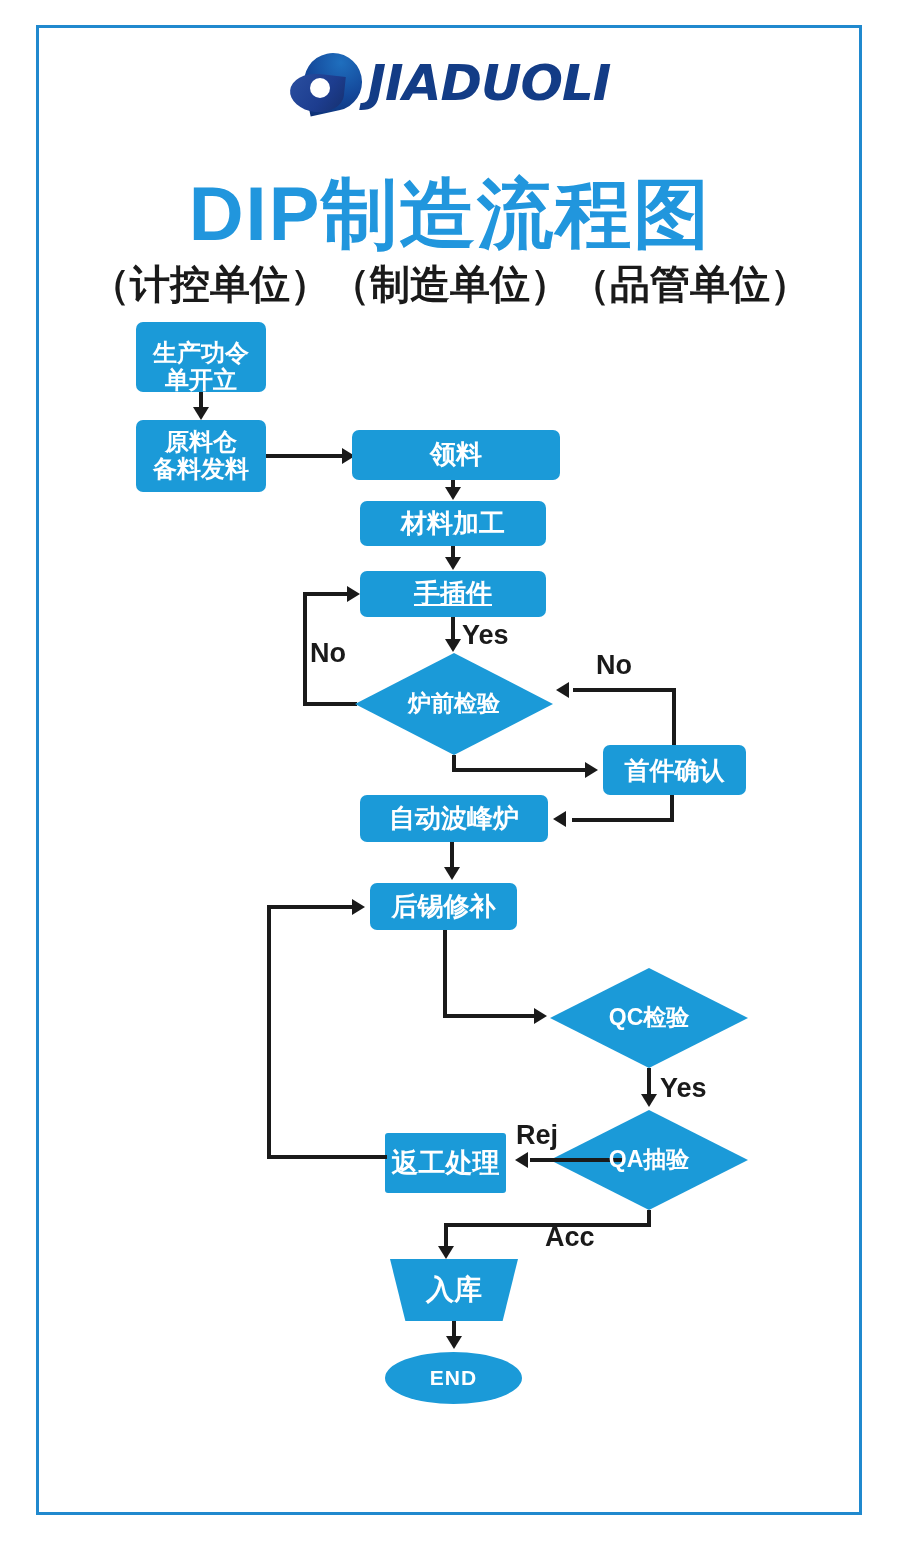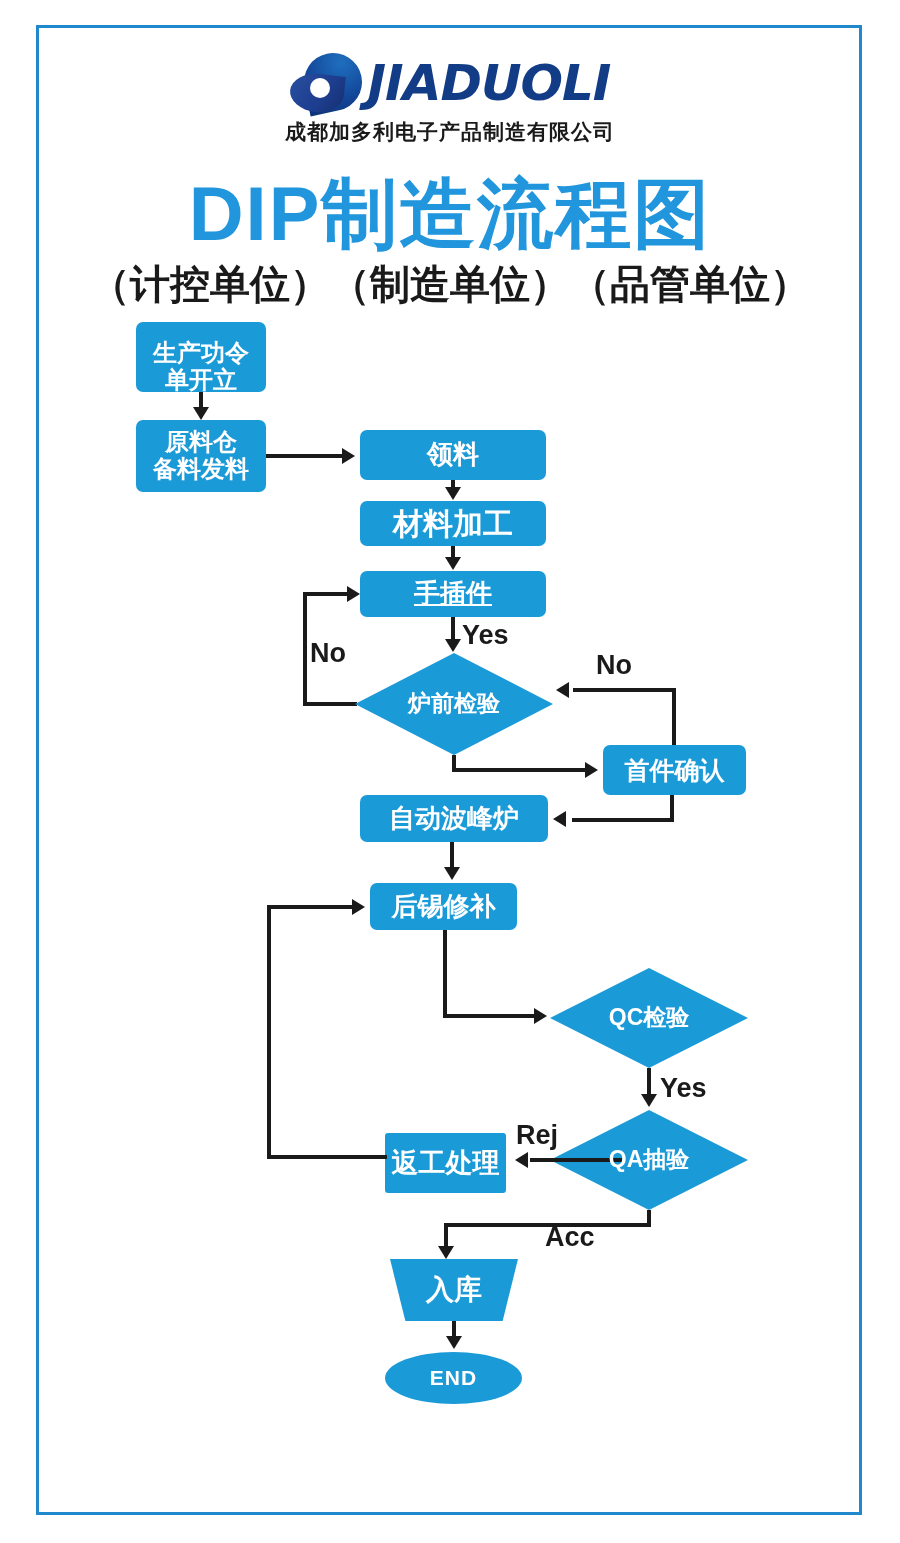--- a/index.html
+++ b/index.html
@@ -223,21 +223,20 @@
 
   <div id="logo-block">
     <div class="logo-row">
       <span class="logo-mark">
         <span class="disc"></span>
         <span class="swoosh"></span>
         <span class="notch"></span>
       </span>
       <span class="logo-word">JIADUOLI</span>
     </div>
-    <div class="logo-sub">成都加多利电子产品制造有限公司</div>
   </div>
 
   <div id="title-sub">（计控单位）（制造单位）（品管单位）</div>
   <div id="title-main">DIP制造流程图</div>
 
   <div id="flow">
 
     <div class="node rect" style="left:136px; top:322px; width:130px; height:70px; font-size:24px;">
       <span style="display:block;margin-top:20px;">
         <span>生产功令</span><br>
@@ -251,26 +250,26 @@
     <div class="node rect" style="left:136px; top:420px; width:130px; height:72px; font-size:24px;">
       <span style="display:block;text-align:center;">
         <span>原料仓</span><br>
         <span>备料发料</span>
       </span>
     </div>
 
     <div class="hline" style="left:266px; top:454px; width:78px;"></div>
     <div class="arrow arrow-right" style="left:342px; top:448px;"></div>
 
-    <div class="node rect" style="left:360px; top:430px; width:186px; height:50px; font-size:26px;">领料</div>
+    <div class="node rect" style="left:352px; top:430px; width:208px; height:50px; font-size:26px;">领料</div>
 
     <div class="vline" style="left:451px; top:480px; height:9px;"></div>
     <div class="arrow arrow-down" style="left:445px; top:487px;"></div>
 
-    <div class="node rect" style="left:360px; top:501px; width:186px; height:45px; font-size:30px;">材料加工</div>
+    <div class="node rect" style="left:360px; top:501px; width:186px; height:45px; font-size:26px;">材料加工</div>
 
     <div class="vline" style="left:451px; top:546px; height:12px;"></div>
     <div class="arrow arrow-down" style="left:445px; top:557px;"></div>
 
     <div class="node rect" style="left:360px; top:571px; width:186px; height:46px; font-size:26px;text-decoration:underline;">手插件</div>
 
     <div class="vline" style="left:451px; top:617px; height:24px;"></div>
     <div class="arrow arrow-down" style="left:445px; top:639px;"></div>
     <div class="edge-label" style="left:462px; top:622px;">Yes</div>
 

